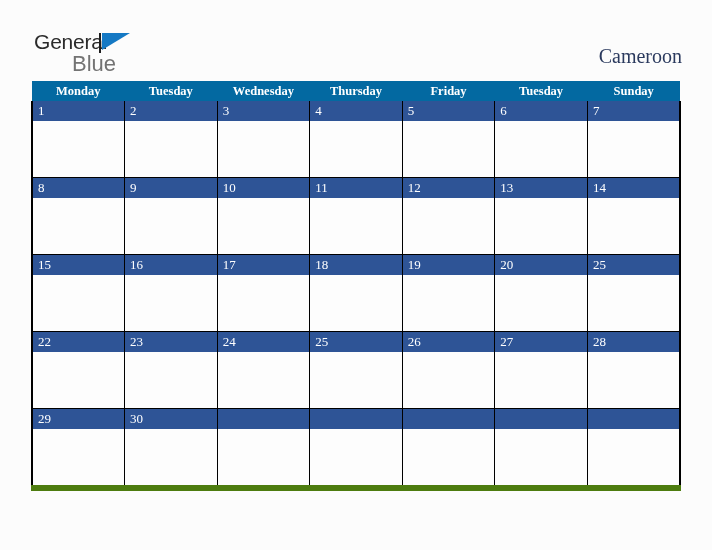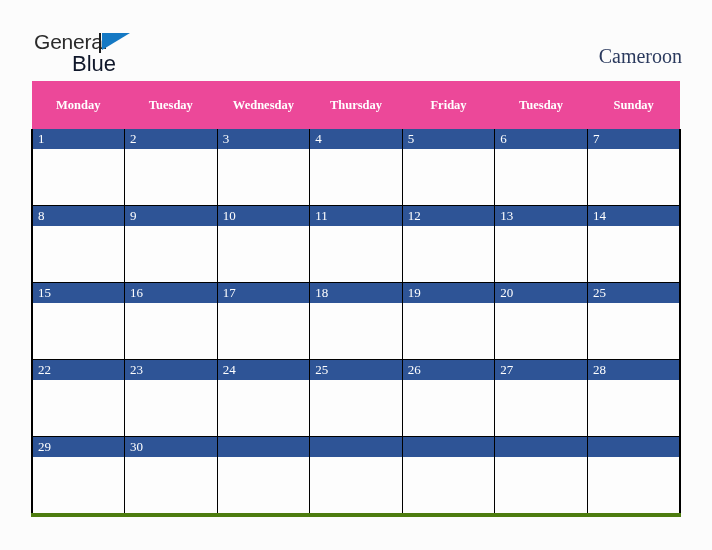--- a/index.html
+++ b/index.html
@@ -71,21 +71,21 @@
     width: 2px;
     height: 20px;
     background: #1e1e1e;
   }
   .logo-blue {
     position: absolute;
     left: 38px;
     top: 22px;
     font-family: "Liberation Sans", sans-serif;
     font-size: 22px;
-    color: #0f172a;
+    color: #737373;
     line-height: 24px;
     white-space: nowrap;
   }
 
   .month-title {
     position: absolute;
     left: 0;
     top: 22px;
     width: 712px;
     text-align: center;
@@ -107,41 +107,41 @@
   
   .calendar {
     position: absolute;
     left: 31px;
     top: 81px;
     width: 650px;
     border-collapse: collapse;
     table-layout: fixed;
   }
   .calendar th {
-    background: #ec4899;
+    background: #0369a1;
     color: #ffffff;
     font-size: 12.5px;
     font-weight: bold;
     height: 20px;
-    padding: 14px;
+    padding: 0;
     text-align: center;
     border: none;
     font-family: "Liberation Serif", serif;
   }
   .calendar td {
     padding: 0;
     vertical-align: top;
     border-left: 1px solid #000000;
     border-right: 1px solid #000000;
     border-bottom: 1px solid #000000;
     height: 76px;
     background: #fdfdfd;
   }
   .calendar tr:last-child td {
-    border-bottom: 4px solid #4d7c0f;
+    border-bottom: 6px solid #4d7c0f;
   }
   .calendar td:first-child {
     border-left: 2px solid #000000;
   }
   .calendar td:last-child {
     border-right: 2px solid #000000;
   }
   .daynum-band {
     display: block;
     height: 20px;

